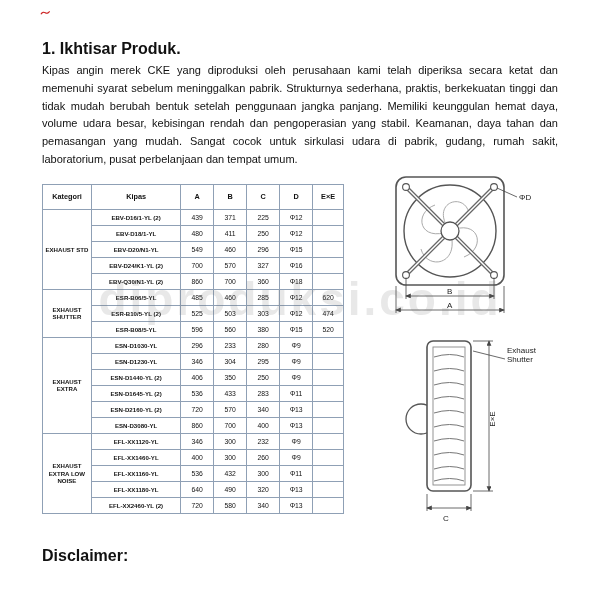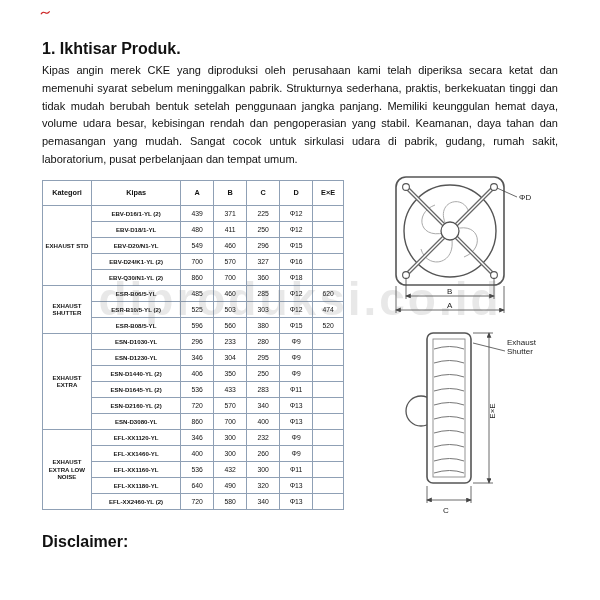--- a/index.html
+++ b/index.html
@@ -15,30 +15,30 @@
 
   table.spec { border-collapse:collapse; width:302px; font-size:6.8px; table-layout:fixed; }
   .spec th, .spec td { border:1px solid #8fa0b5; padding:1px 2px; text-align:center; color:#111; overflow:hidden; }
   .spec th { font-size:7.3px; font-weight:bold; height:22px; background:#fff; }
   .spec td { height:13px; }
   .spec td.cat { font-weight:bold; font-size:6.1px; line-height:1.25; padding:1px; }
   .spec td.model { text-align:center; font-size:6.1px; font-weight:bold; white-space:nowrap; }
   .col-cat { width:46px; } .col-model { width:84px; }
   .col-a,.col-b,.col-c,.col-d { width:31px; } .col-e { width:29px; }
 
-  .diagrams { flex:1; display:flex; flex-direction:column; align-items:center; padding-left:8px; }
+  .diagrams { flex:1; display:flex; flex-direction:column; align-items:center; padding-left:8px;gap:8px; }
   .diagrams svg { display:block; }
   svg text { font-family:"Liberation Sans", sans-serif; fill:#222; }
 
   .watermark {
     position:absolute; top:272px; left:28px; width:544px; text-align:center;
     font-size:46px; font-weight:bold; letter-spacing:3px;
     color:rgba(110,110,110,0.16); pointer-events:none; white-space:nowrap;
   }
-  .disclaimer { margin-top:16px; }
+  .disclaimer { margin-top:22px; }
   .disclaimer .sec-title { margin:6px 0 3px 0; }
 </style>
 </head>
 <body>
 
 <div class="page">
 
   <span class="red-mark">〜</span>
 
   <div class="sec-title">1. Ikhtisar Produk.</div>

